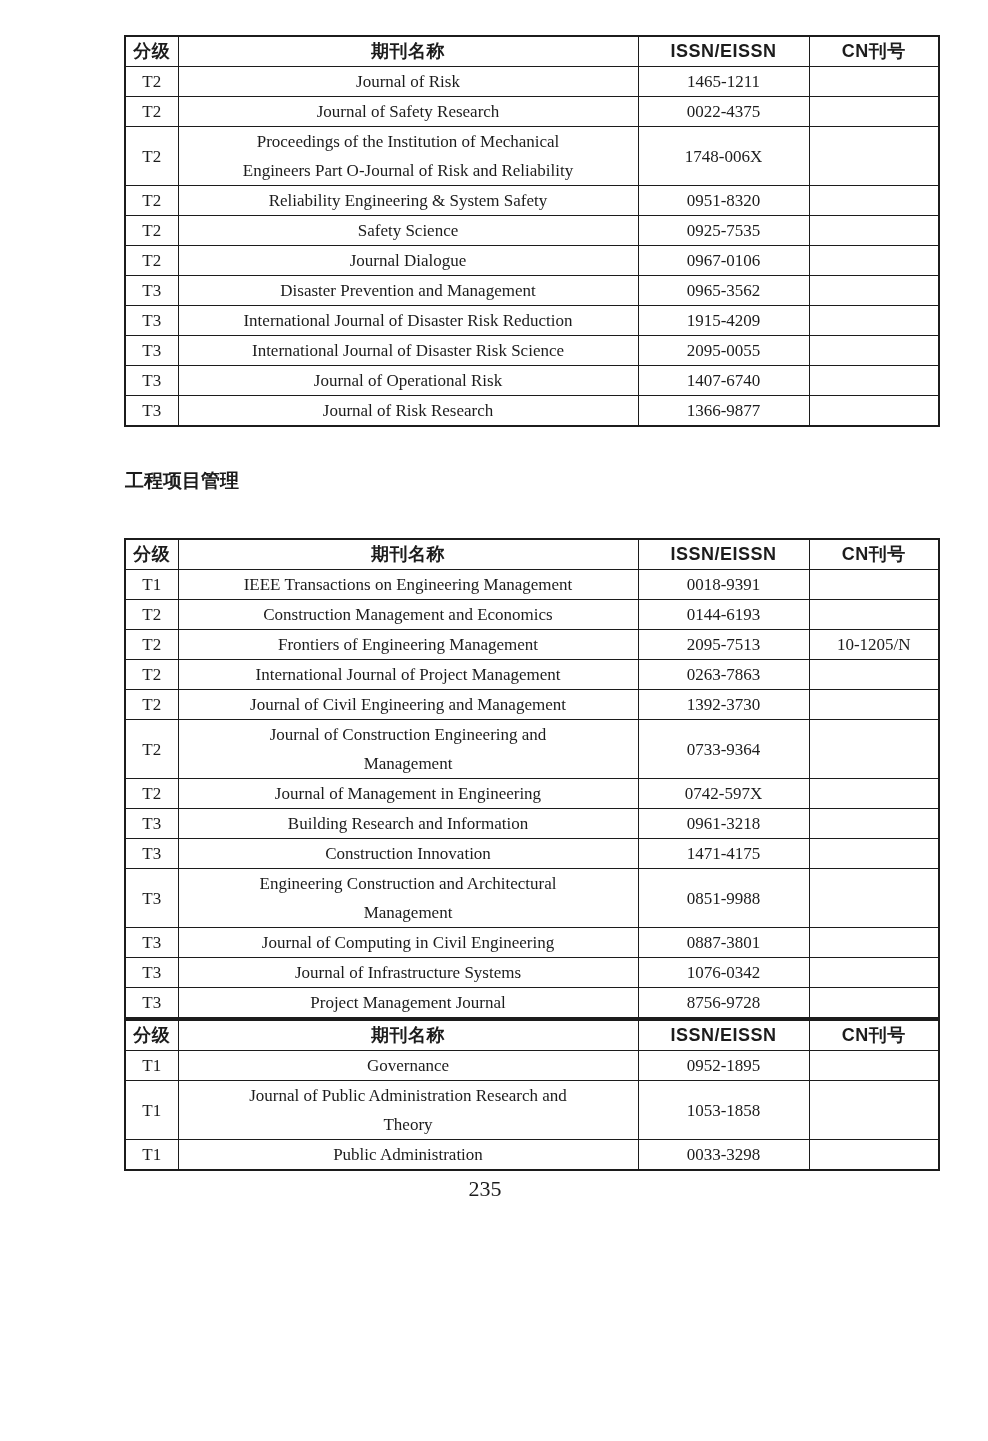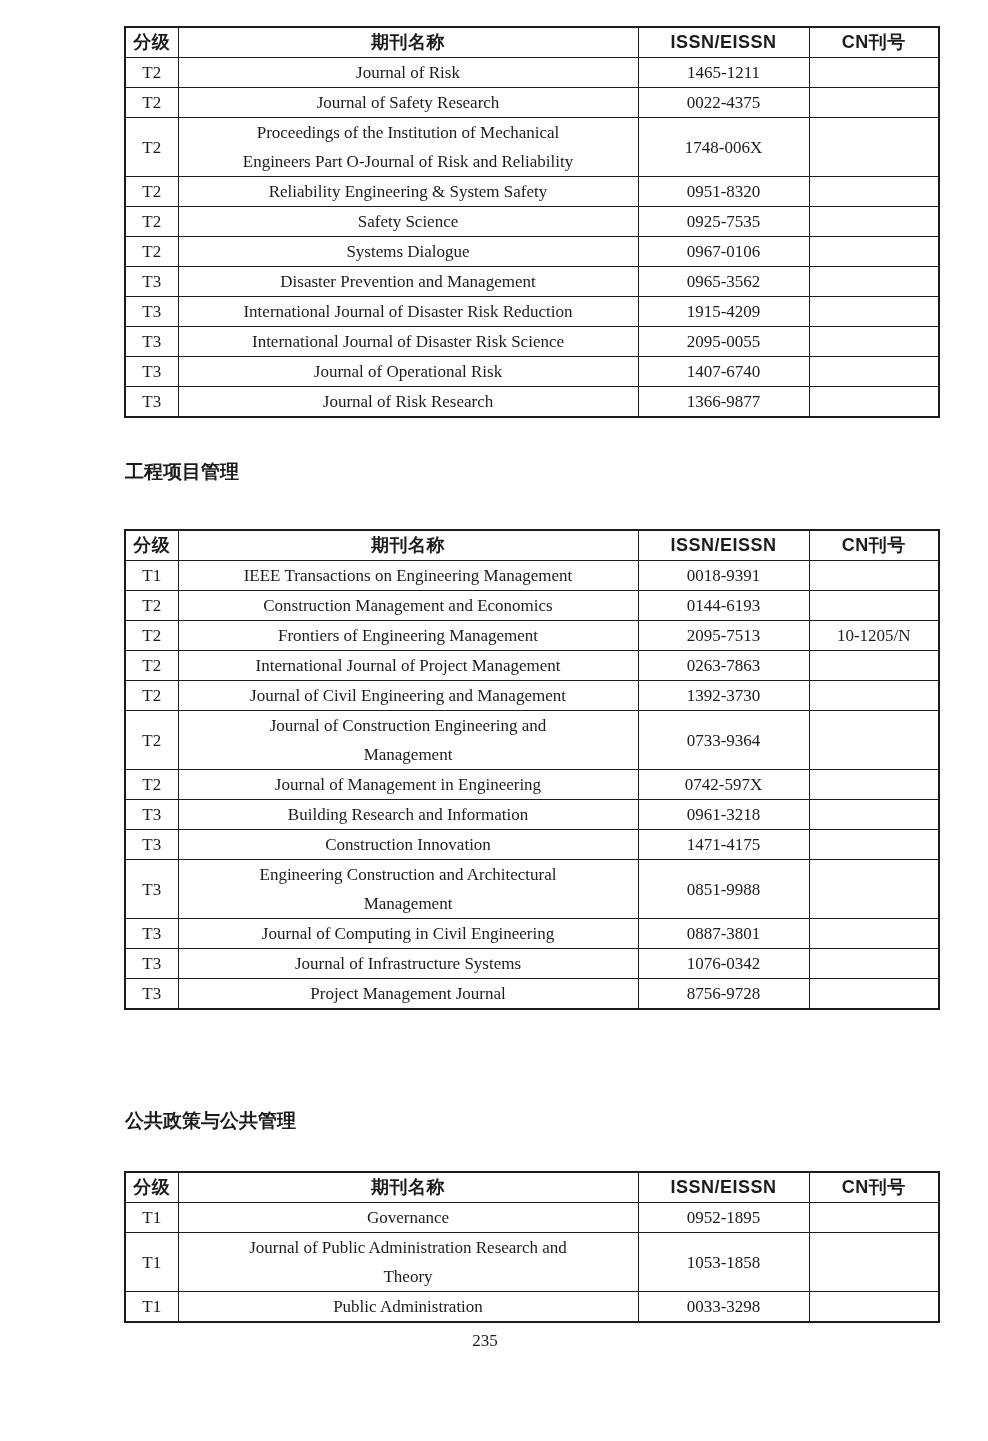--- a/index.html
+++ b/index.html
@@ -10,21 +10,21 @@
   body {
     width: 988px;
     height: 1441px;
     overflow: hidden;
     color: #1c1c1c;
     font-family: "Liberation Serif", "DejaVu Serif", serif;
   }
   .content {
     margin-left: 124px;
     width: 814px;
-    padding-top: 26px;
+    padding-top: 35px;
   }
   table.journal-table {
     border-collapse: collapse;
     table-layout: fixed;
     width: 814px;
     border: 2px solid #1c1c1c;
   }
   table.journal-table th,
   table.journal-table td {
     border: 1px solid #1c1c1c;
@@ -62,21 +62,21 @@
     margin: 37px 0 41px 1px;
   }
   h2.section-heading.second {
     margin: 94px 0 34px 1px;
   }
   .page-number {
     width: 814px;
     margin-left: -46px;
     margin-top: 8px;
     text-align: center;
-    font-size: 17px;
+    font-size: 22px;
     line-height: 20px;
   }
 </style>
 </head>
 <body>
 
 <div class="content">
 
   <table class="journal-table">
     <colgroup>
@@ -120,21 +120,21 @@
           <td class="c-cn"></td>
         </tr>
         <tr>
           <td class="c-level">T2</td>
           <td class="c-journal">Safety Science</td>
           <td class="c-issn">0925-7535</td>
           <td class="c-cn"></td>
         </tr>
         <tr>
           <td class="c-level">T2</td>
-          <td class="c-journal">Systems Dialogue</td>
+          <td class="c-journal">Journal Dialogue</td>
           <td class="c-issn">0967-0106</td>
           <td class="c-cn"></td>
         </tr>
         <tr>
           <td class="c-level">T3</td>
           <td class="c-journal">Disaster Prevention and Management</td>
           <td class="c-issn">0965-3562</td>
           <td class="c-cn"></td>
         </tr>
         <tr>
@@ -258,21 +258,20 @@
         </tr>
         <tr>
           <td class="c-level">T3</td>
           <td class="c-journal">Project Management Journal</td>
           <td class="c-issn">8756-9728</td>
           <td class="c-cn"></td>
         </tr>
       </tbody>
   </table>
 
-  <h2 class="section-heading second">公共政策与公共管理</h2>
 
   <table class="journal-table">
     <colgroup>
       <col class="w-level">
         <col class="w-journal">
         <col class="w-issn">
         <col class="w-cn">
     </colgroup>
     <thead>
       <tr>

